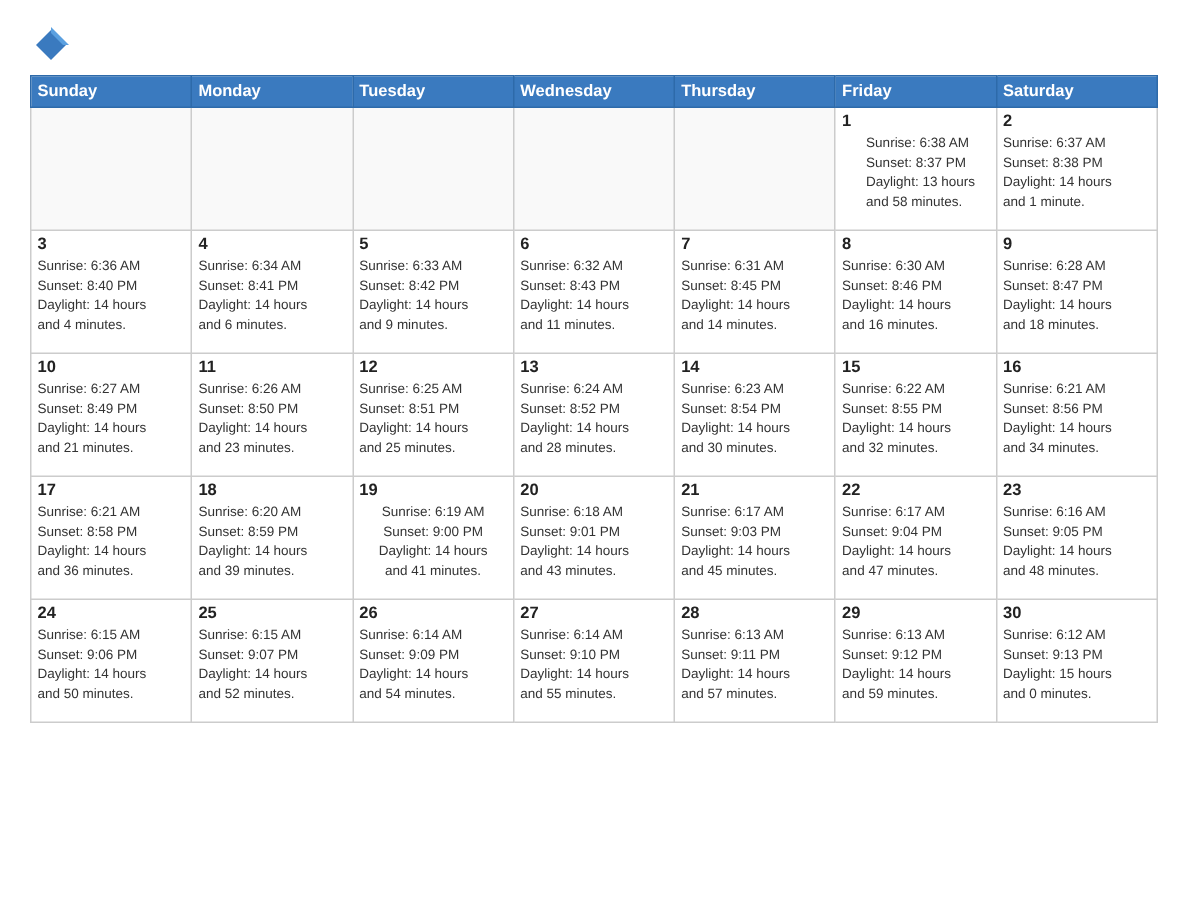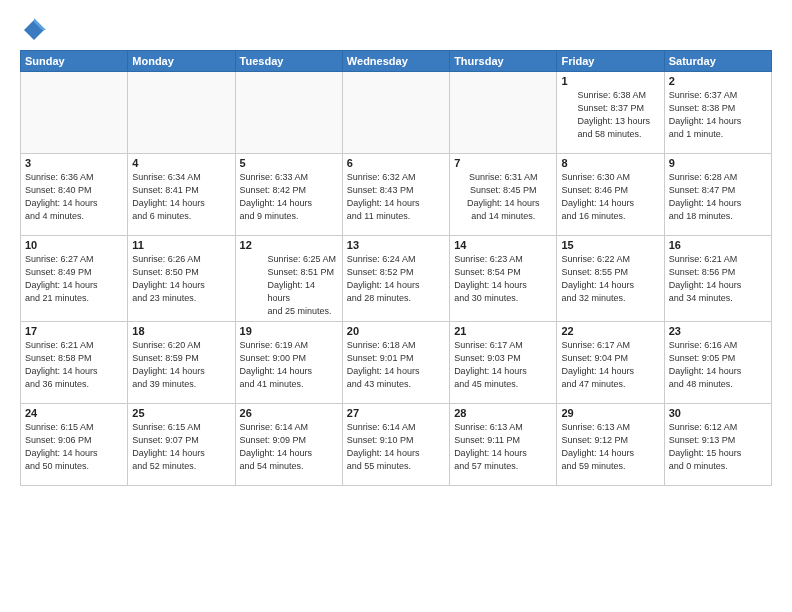--- a/index.html
+++ b/index.html
@@ -169,21 +169,21 @@
           </td>
           <td>
             <span class="day-num">6</span>
             <div class="day-info" style="white-space: pre-line;">Sunrise: 6:32 AM
 Sunset: 8:43 PM
 Daylight: 14 hours
 and 11 minutes.</div>
           </td>
           <td>
             <span class="day-num">7</span>
-            <div class="day-info" style="white-space: pre-line; text-align: center;">Sunrise: 6:31 AM
+            <div class="day-info" style="white-space: pre-line;">Sunrise: 6:31 AM
 Sunset: 8:45 PM
 Daylight: 14 hours
 and 14 minutes.</div>
           </td>
           <td>
             <span class="day-num">8</span>
             <div class="day-info" style="white-space: pre-line;">Sunrise: 6:30 AM
 Sunset: 8:46 PM
 Daylight: 14 hours
 and 16 minutes.</div>
@@ -206,21 +206,21 @@
           </td>
           <td>
             <span class="day-num">11</span>
             <div class="day-info" style="white-space: pre-line;">Sunrise: 6:26 AM
 Sunset: 8:50 PM
 Daylight: 14 hours
 and 23 minutes.</div>
           </td>
           <td>
             <span class="day-num">12</span>
-            <div class="day-info" style="white-space: pre-line; margin-left: 28px;">Sunrise: 6:25 AM
+            <div class="day-info" style="white-space: pre-line;">Sunrise: 6:25 AM
 Sunset: 8:51 PM
 Daylight: 14 hours
 and 25 minutes.</div>
           </td>
           <td>
             <span class="day-num">13</span>
             <div class="day-info" style="white-space: pre-line;">Sunrise: 6:24 AM
 Sunset: 8:52 PM
 Daylight: 14 hours
 and 28 minutes.</div>
@@ -257,21 +257,21 @@
           </td>
           <td>
             <span class="day-num">18</span>
             <div class="day-info" style="white-space: pre-line;">Sunrise: 6:20 AM
 Sunset: 8:59 PM
 Daylight: 14 hours
 and 39 minutes.</div>
           </td>
           <td>
             <span class="day-num">19</span>
-            <div class="day-info" style="white-space: pre-line;">Sunrise: 6:19 AM
+            <div class="day-info" style="white-space: pre-line; text-align: center;">Sunrise: 6:19 AM
 Sunset: 9:00 PM
 Daylight: 14 hours
 and 41 minutes.</div>
           </td>
           <td>
             <span class="day-num">20</span>
             <div class="day-info" style="white-space: pre-line;">Sunrise: 6:18 AM
 Sunset: 9:01 PM
 Daylight: 14 hours
 and 43 minutes.</div>

